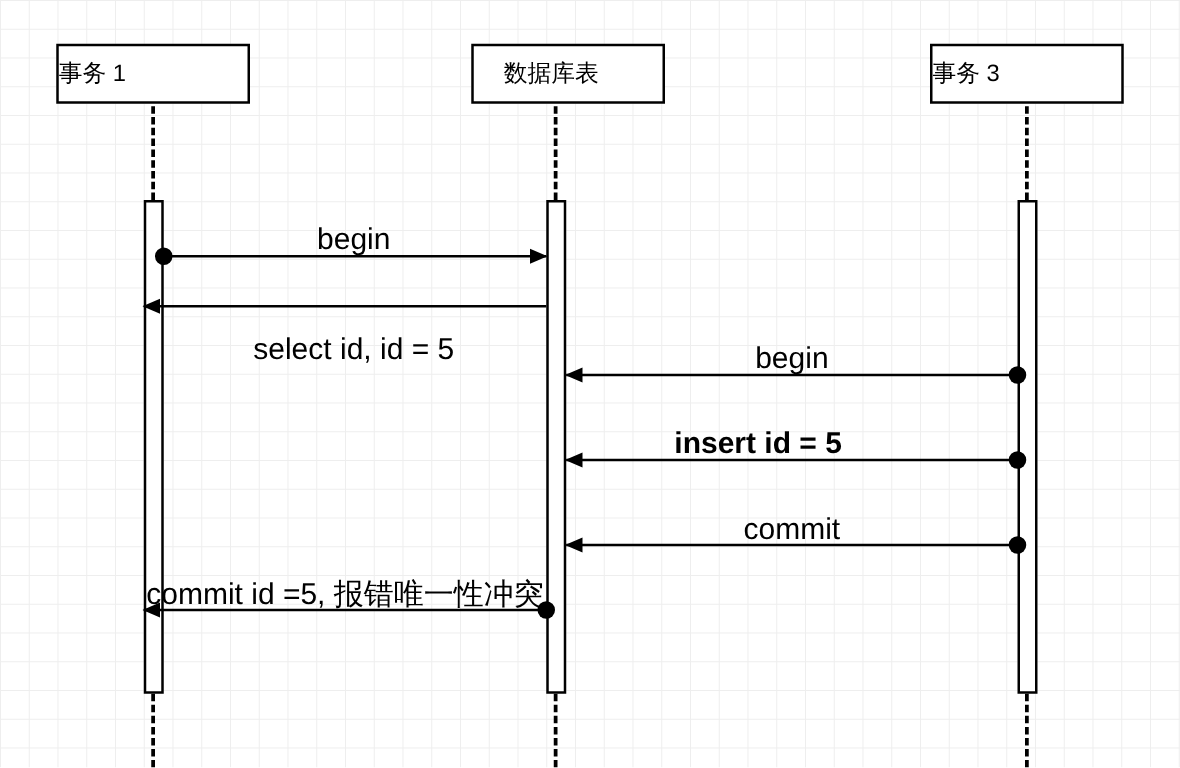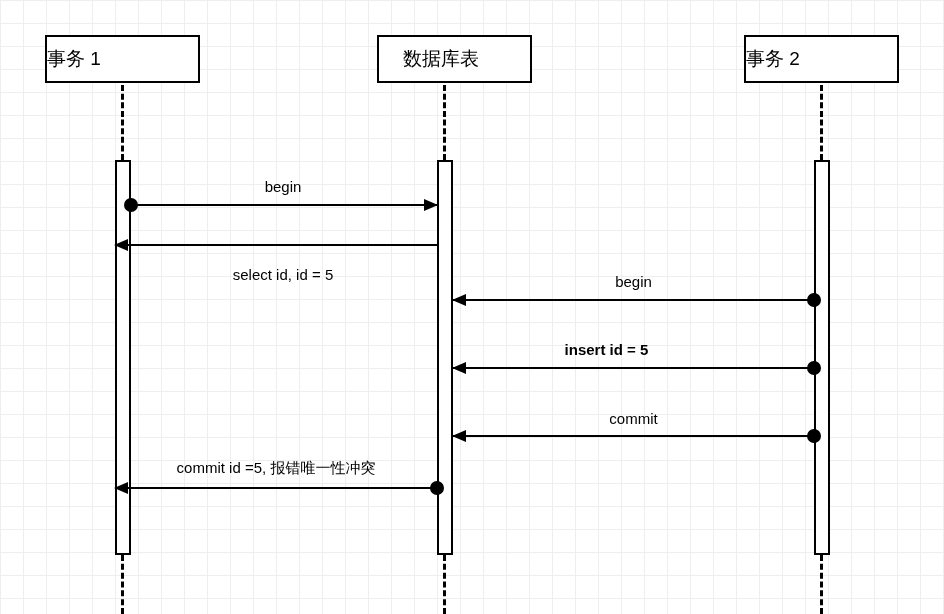--- a/index.html
+++ b/index.html
@@ -87,39 +87,39 @@
     height: 14px;
     border-radius: 50%;
     background: #000;
     top: -8px;
   }
   .msg.right .dot { left: -7px; }
   .msg.left  .dot { right: -7px; }
 
   .msglabel {
     position: absolute;
-    font-size: 15px;
+    font-size: 24px;
     white-space: nowrap;
     color: #000;
     text-align: center;
   }
 </style>
 </head>
 <body>
 
 <div class="canvas">
 
   <div class="participant" style="left:45px;">
     <span>事务 1</span>
   </div>
   <div class="participant" style="left:377px;padding-left:24px;">
     <span>数据库表</span>
   </div>
   <div class="participant" style="left:744px;">
-    <span>事务 2</span>
+    <span>事务 3</span>
   </div>
 
   <div class="lifeline" style="left:121px; top:85px; height:75px;"></div>
   <div class="lifeline" style="left:443px; top:85px; height:75px;"></div>
   <div class="lifeline" style="left:820px; top:85px; height:75px;"></div>
 
   <div class="activation" style="left:115px; top:160px; height:395px;"></div>
   <div class="activation" style="left:437px; top:160px; height:395px;"></div>
   <div class="activation" style="left:814px; top:160px; height:395px;"></div>
 

